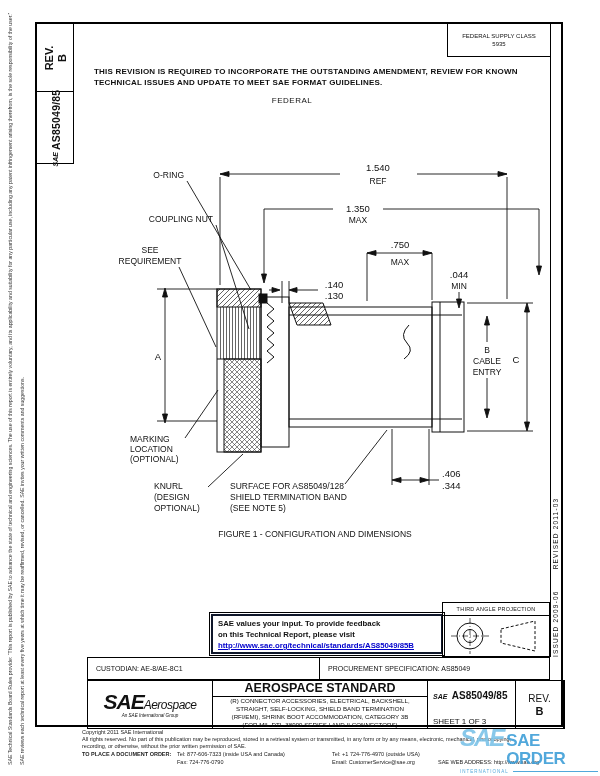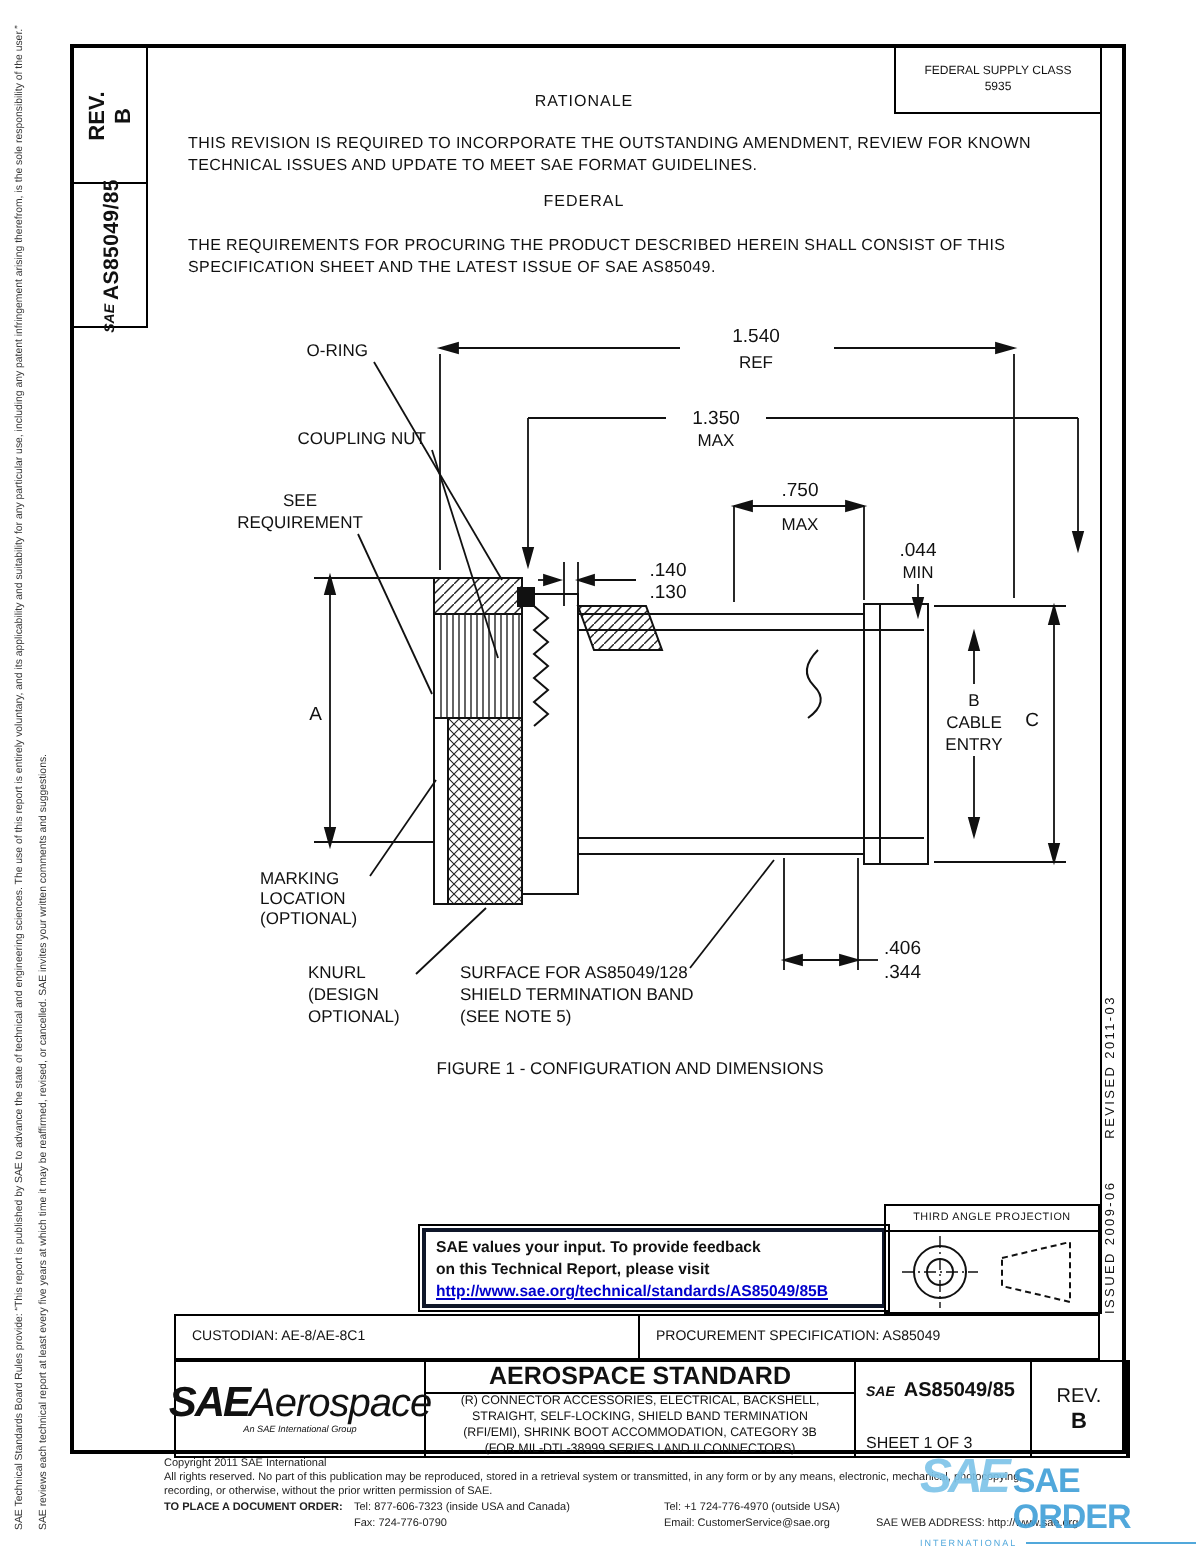--- a/index.html
+++ b/index.html
@@ -35,21 +35,21 @@
   
   .custrow{position:absolute;left:50px;top:633px;width:463px;height:23px;border:1px solid #000;box-sizing:border-box;display:flex;font-size:7px;}
   .custrow .cell{display:flex;align-items:center;padding-left:8px;box-sizing:border-box;}
   .custrow .c1{width:232px;border-right:1px solid #000;}
   .custrow .c2{flex:1;}
   .tblock{position:absolute;left:50px;top:656px;width:478px;height:49px;border:1px solid #000;box-sizing:border-box;display:flex;}
   .tblock .cell{box-sizing:border-box;border-right:1px solid #000;}
   .cell-logo{width:125px;display:flex;flex-direction:column;align-items:center;justify-content:center;}
   .logo-row{font-style:italic;line-height:20px;white-space:nowrap;}
   .logo-sae{font-weight:800;font-size:21px;letter-spacing:-1px;}
-  .logo-aero{font-size:20px;letter-spacing:-0.5px;}
+  .logo-aero{font-size:12px;letter-spacing:-0.5px;}
   .logo-sub{font-size:4.6px;font-style:italic;margin-top:-2px;}
   .cell-std{width:215px;display:flex;flex-direction:column;}
   .std-head{font-weight:bold;font-size:12.5px;text-align:center;border-bottom:1.5px solid #000;line-height:15px;}
   .std-desc{flex:1;display:flex;flex-direction:column;justify-content:center;text-align:center;font-size:6.2px;line-height:8px;}
   .cell-num{width:88px;padding:4px 0 0 5px;}
   .num-line1{white-space:nowrap;}
   .num-line1 b{font-size:10px;}
   .num-sheet{font-size:8px;margin-top:14px;}
   .cell-rev{flex:1;border-right:none;display:flex;flex-direction:column;align-items:center;justify-content:center;font-size:10px;line-height:12px;}
   .cell-rev b{font-size:11px;}
@@ -95,24 +95,22 @@
       <span>5935</span>
     </div>
 
     <div class="datescol">
       <div class="rot">
         <span>ISSUED 2009-06</span>
         <span>REVISED 2011-03</span>
       </div>
     </div>
 
-    <div class="h-center" style="top:22px;">RATIONALE</div>
-    <div class="bodytext" style="top:42px;">THIS REVISION IS REQUIRED TO INCORPORATE THE OUTSTANDING AMENDMENT,  REVIEW FOR KNOWN TECHNICAL ISSUES AND UPDATE TO MEET SAE FORMAT GUIDELINES.</div>
+    <div class="bodytext" style="top:42px;font-weight:bold;">THIS REVISION IS REQUIRED TO INCORPORATE THE OUTSTANDING AMENDMENT,  REVIEW FOR KNOWN TECHNICAL ISSUES AND UPDATE TO MEET SAE FORMAT GUIDELINES.</div>
     <div class="h-center" style="top:72px;">FEDERAL</div>
-    <div class="bodytext" style="top:93px;">THE REQUIREMENTS FOR PROCURING THE PRODUCT DESCRIBED HEREIN SHALL CONSIST OF THIS SPECIFICATION SHEET AND THE LATEST ISSUE OF SAE AS85049.</div>
 
     <svg class="abs" style="left:50px;top:133px;" width="460" height="400" viewBox="0 0 460 400">
       <defs>
         <pattern id="pv" width="3" height="6" patternUnits="userSpaceOnUse">
             <path d="M1.5,0 V6" stroke="#222" stroke-width="0.7"></path>
           </pattern>
         <pattern id="px" width="5" height="5" patternUnits="userSpaceOnUse">
             <path d="M0,5 L5,0 M0,0 L5,5" stroke="#222" stroke-width="0.55"></path>
           </pattern>
         <pattern id="pd" width="5" height="5" patternUnits="userSpaceOnUse">

